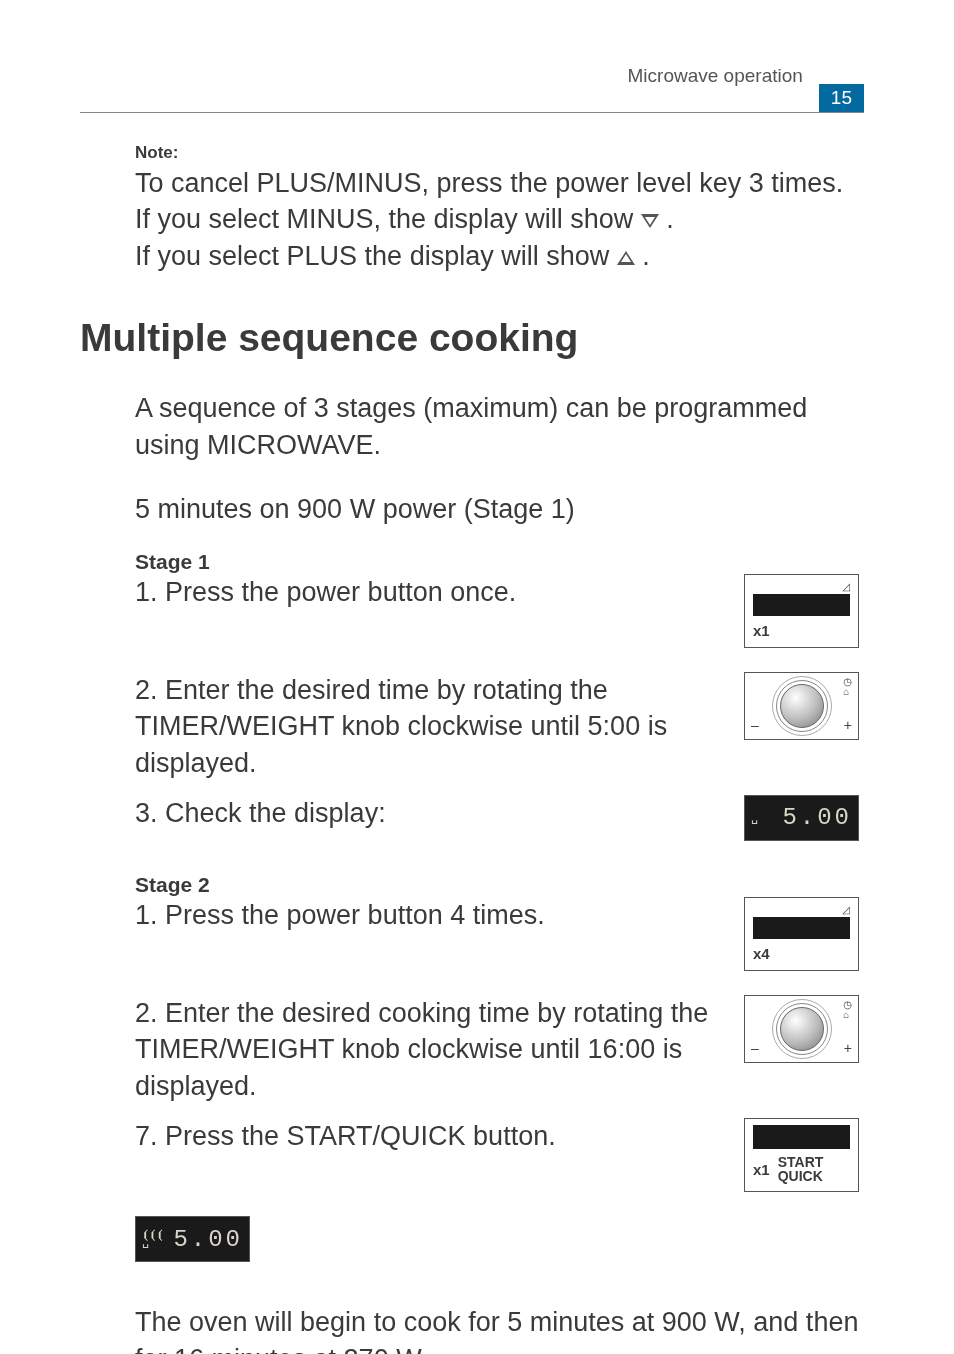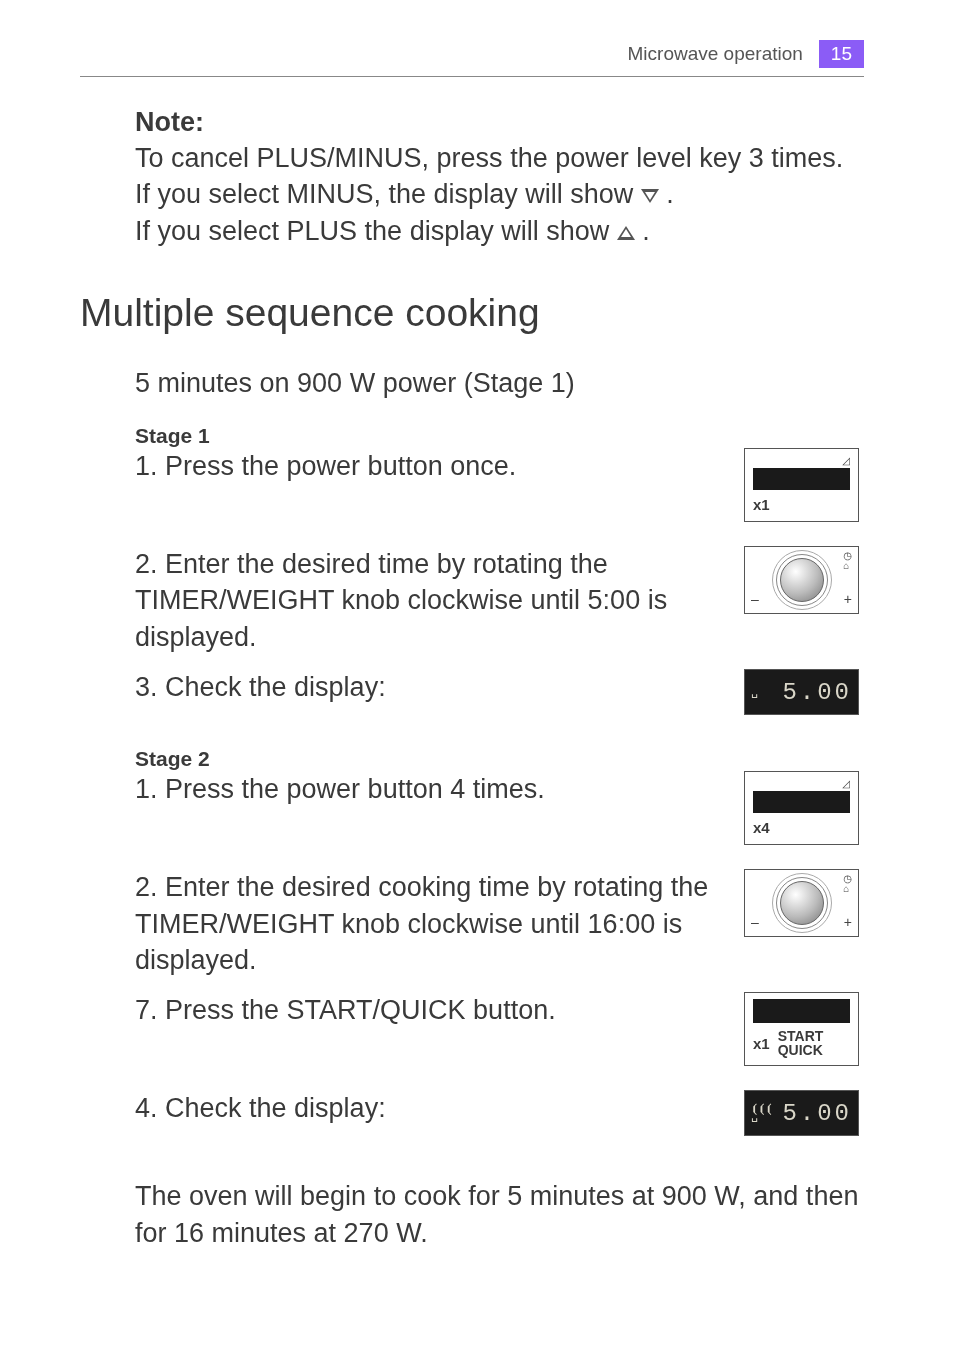--- a/index.html
+++ b/index.html
@@ -13,35 +13,36 @@
     font-weight: 300;
   }
   .page {
     padding: 40px 90px 40px 80px;
   }
   .header {
     display: flex;
     justify-content: flex-end;
     align-items: center;
     border-bottom: 1px solid #888;
-    padding-bottom: 8px;
+    padding-bottom: 0;
     margin-bottom: 30px;
     font-size: 19px;
     color: #555;
     font-weight: 300;
   }
   .page-num {
-    background: #8b5cf6;
+    background: #0369a1;
     color: #fff;
     padding: 3px 12px;
     margin-left: 16px;
     font-size: 19px;
+    margin-top: 44px;
   }
   .content { padding-left: 55px; }
-  .note-title { font-weight: 600; font-size: 27px; margin-bottom: 2px; }
+  .note-title { font-weight: 600; font-size: 17px; margin-bottom: 2px; }
   .body-text { font-size: 27px; line-height: 1.35; font-weight: 300; }
   .tri-up, .tri-down {
     display: inline-block;
     width: 0; height: 0;
     vertical-align: middle;
   }
   .tri-up {
     border-left: 9px solid transparent;
     border-right: 9px solid transparent;
     border-bottom: 14px solid #555;
@@ -64,21 +65,21 @@
   .tri-down::after {
     content: "";
     position: absolute;
     bottom: 3px; left: -5px;
     border-left: 5px solid transparent;
     border-right: 5px solid transparent;
     border-top: 8px solid #fff;
   }
   h1.main-heading {
     font-size: 39px;
-    font-weight: 400;
+    font-weight: 700;
     margin: 42px 0 30px 0;
     color: #3a3a3a;
   }
   .row {
     display: flex;
     align-items: flex-start;
     margin-bottom: 14px;
   }
   .row .text-col { flex: 1; padding-right: 20px; }
   .row .fig-col { width: 120px; flex-shrink: 0; }
@@ -180,20 +181,21 @@
     <div class="body-text">
       <span>If you select PLUS the display will show </span>
       <span class="tri-up"></span>
       <span> .</span>
     </div>
   </div>
 
   <h1 class="main-heading">Multiple sequence cooking</h1>
 
   <div class="content">
+    <div class="body-text intro-block">A sequence of 3 stages (maximum) can be programmed using MICROWAVE.</div>
 
     <div class="body-text">5 minutes on 900 W power   (Stage 1)</div>
 
     <div class="stage-title">Stage 1</div>
 
     <div class="row">
       <div class="text-col body-text">1. Press the power button once.</div>
       <div class="fig-col">
         <div class="panel">
           <div class="panel-inner">
@@ -266,21 +268,20 @@
             <span class="sq">
               <span>START</span><br>
               <span>QUICK</span>
             </span>
           </div>
         </div>
       </div>
     </div>
 
     <div class="row">
-      <div class="text-col body-text">4. Check the display:</div>
       <div class="fig-col">
         <div class="panel">
           <div class="lcd-tall">
             <span class="waves">⦗⦗⦗<br>␣</span>
             <span>5.00</span>
           </div>
         </div>
       </div>
     </div>
 

